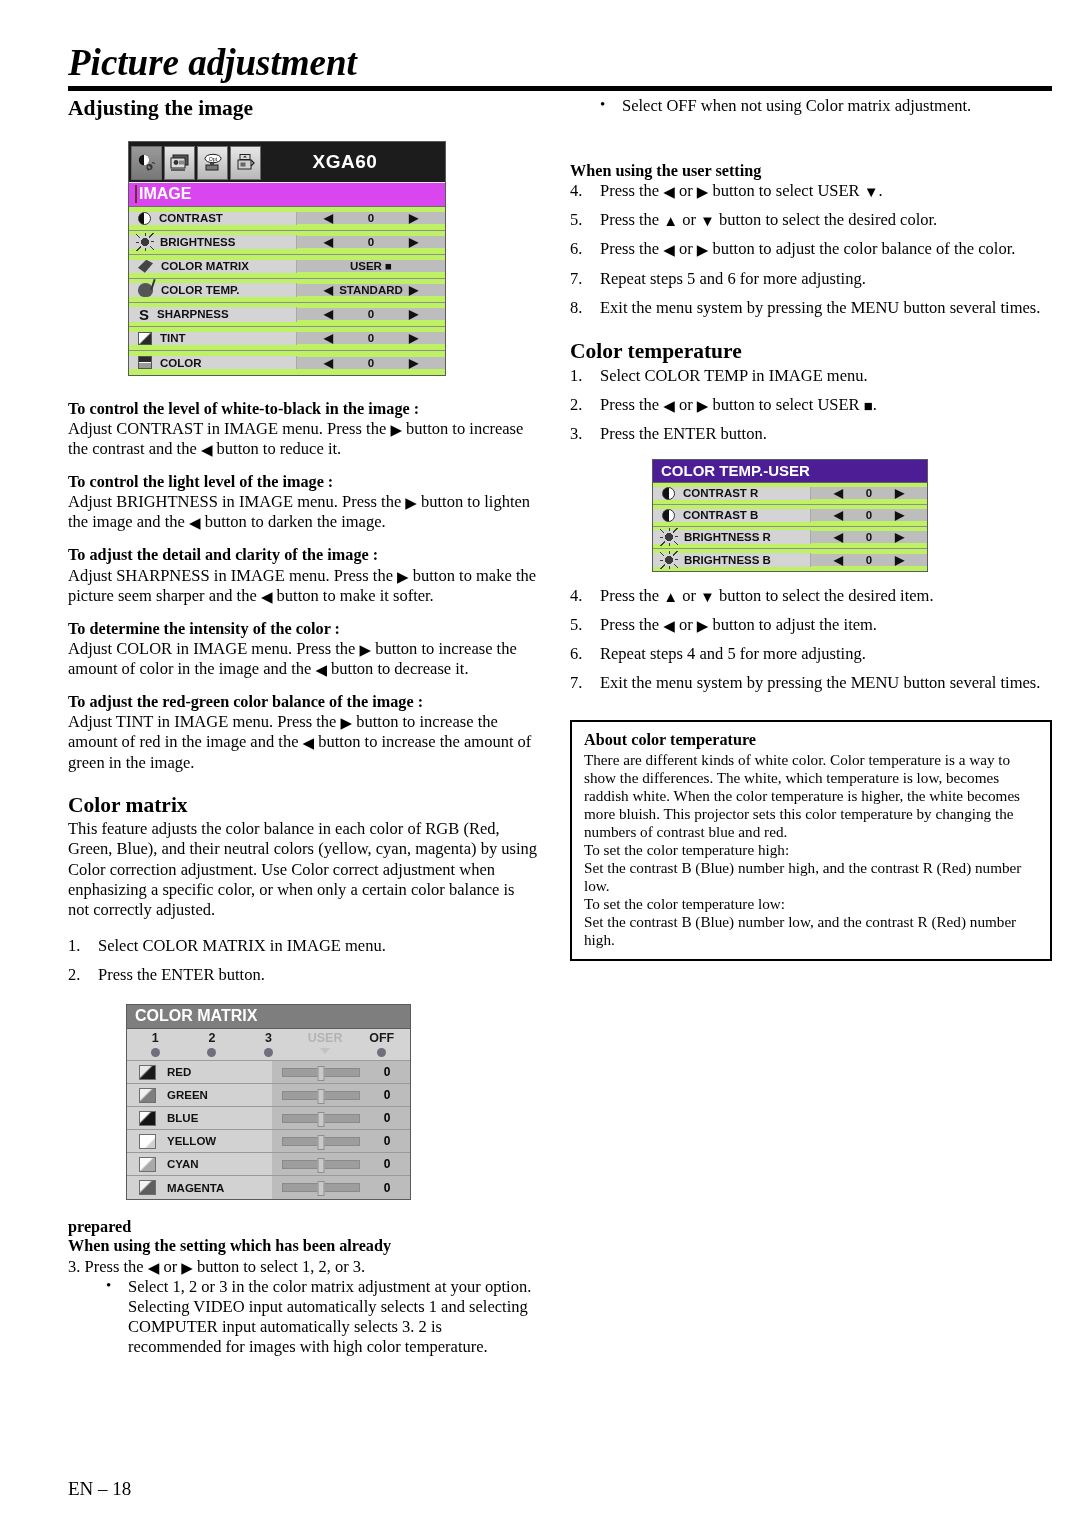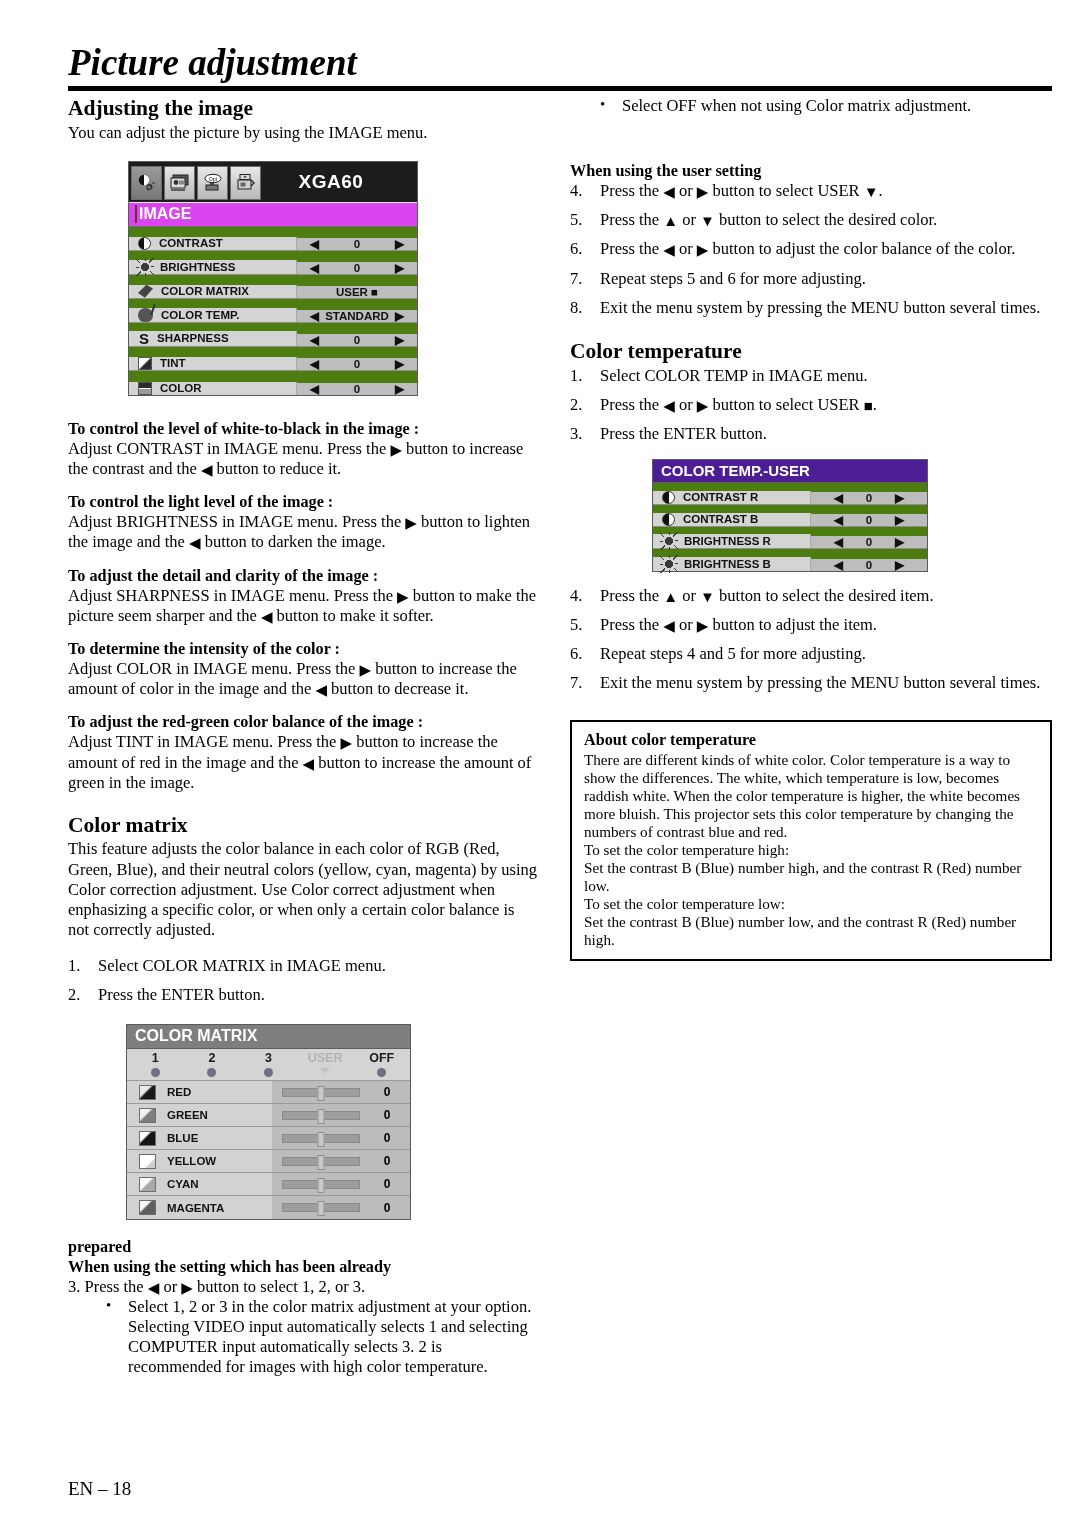--- a/index.html
+++ b/index.html
@@ -111,24 +111,24 @@
     font-weight:bold; font-size:16px;
     padding:2px 0 3px 10px;
     border-top:1px solid #efefef;
     border-bottom:1px solid #6f6f6f;
     position:relative;
   }
   .osd-subhead::before{
     content:""; position:absolute; left:6px; top:2px; bottom:3px; width:2px; background:#6d3030;
   }
   .osd-row {
-    display:flex; align-items:flex-end;
+    display:flex; align-items:center;
     height:24px;
     border-bottom:1px solid #8e8e8e;
-    background:#4d7c0f;
+    background:#bef264;
   }
   .osd-row:last-child { border-bottom:none; }
   .osd-label {
     flex:0 0 168px;
     display:flex; align-items:center; gap:8px;
     padding-left:7px;
     font-size:11.5px; font-weight:bold; color:#111;
     background:#d4d4d4;
     border-right:1px solid #a9a9a9;
   }
@@ -224,24 +224,23 @@
 <body>
 
 <div class="page">
 
   <div class="page-title">Picture adjustment</div>
   <div class="title-rule"></div>
 
   <div class="col-left">
 
     <h2 class="sec">Adjusting the image</h2>
-    <p class="body">You can adjust the picture by using the IMAGE menu.</p>
 
     <div style="height:18px"></div>
-    <div class="osd" style="width:290px; margin-left:60px;">
+    <div class="osd" style="width:318px; margin-left:60px;">
       <div class="osd-tabbar">
         <div class="osd-tabs">
           <div class="tab-ico active">
             <svg width="22" height="20" viewBox="0 0 22 20">
                 <circle cx="8" cy="7" r="5.2" fill="#111"></circle>
                 <path d="M8 1.8a5.2 5.2 0 0 1 0 10.4z" fill="#fff"></path>
                 <g stroke="#333" stroke-width="1.2">
                   <path d="M13 12l3 3M11 15l1.6 2.6M16 9.5l3 1"></path>
                 </g>
                 <circle cx="13.5" cy="14" r="2.4" fill="none" stroke="#333" stroke-width="1.2"></circle>

